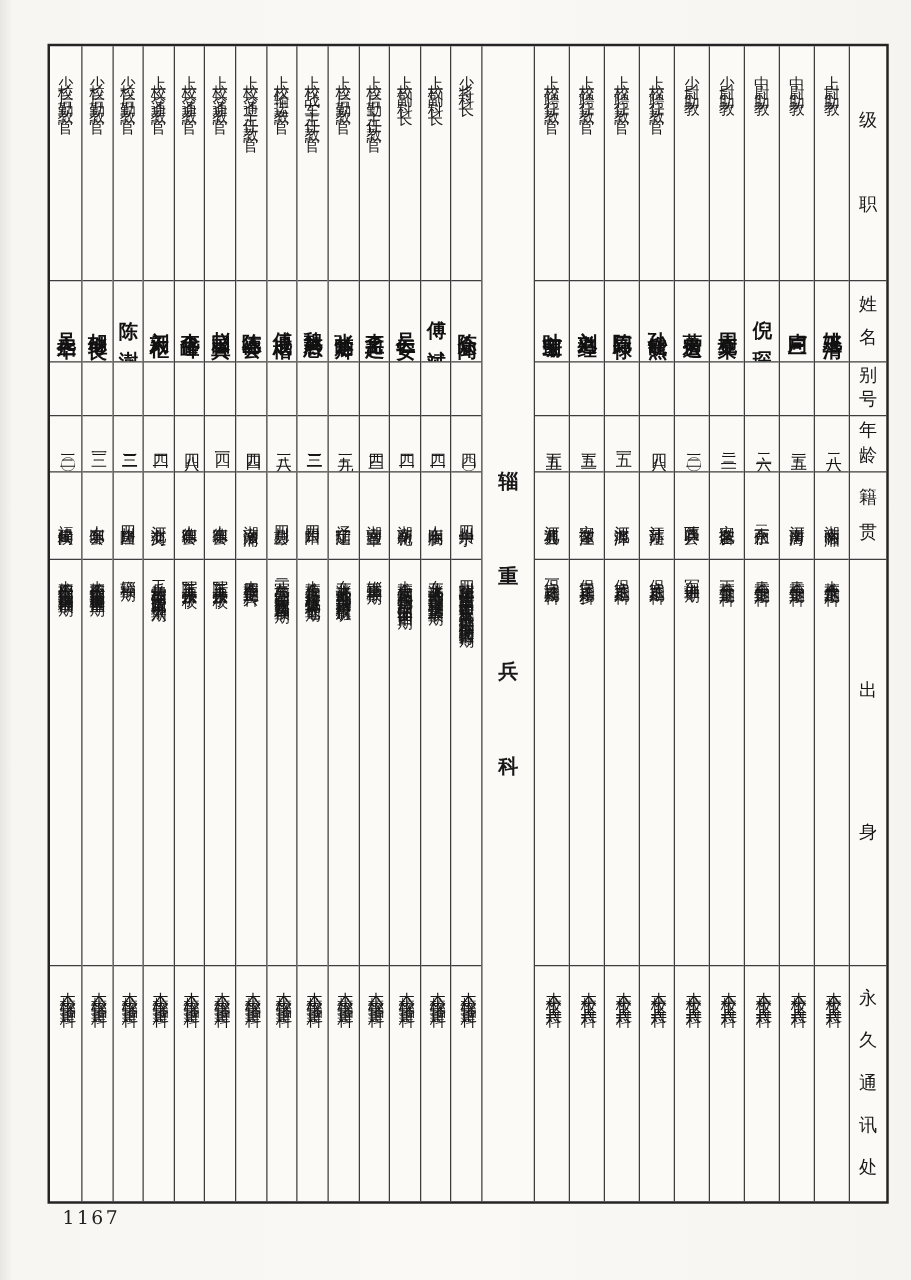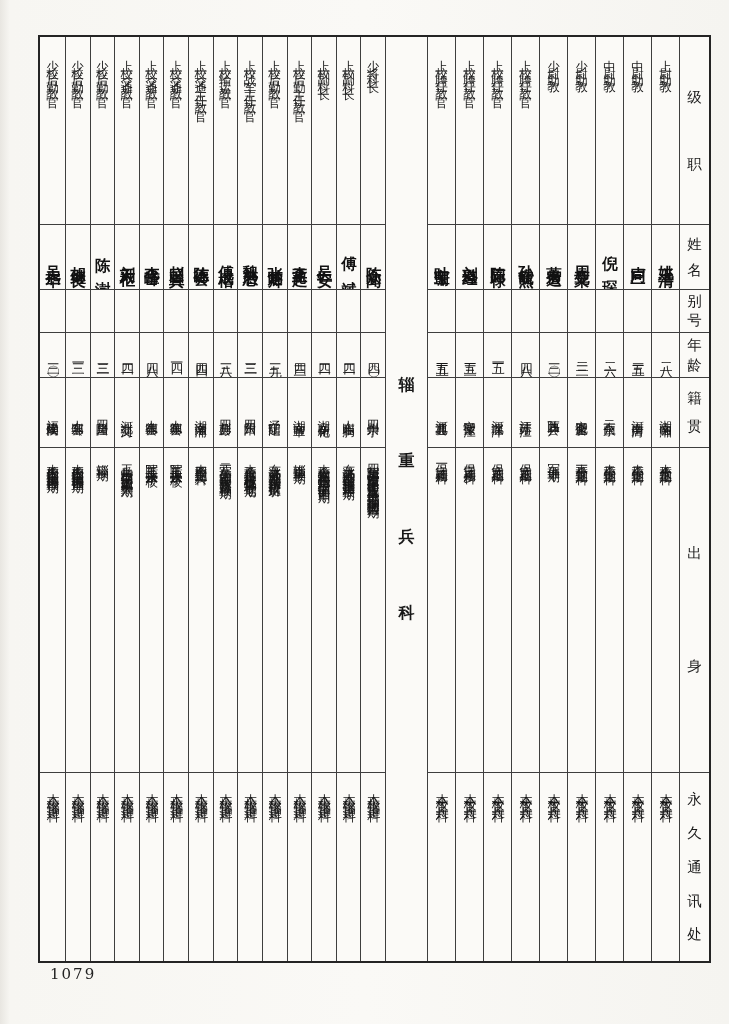--- a/index.html
+++ b/index.html
@@ -655,13 +655,13 @@
       </div>
       <div class="cell r5 top">
         <div class="vtext background">本校十四期辎重科辎校四期</div>
       </div>
       <div class="cell r6 top">
         <div class="vtext address">本校辎重科</div>
       </div>
     </div>
   </div>
 
-<div id="page-number">1079</div>
+<div id="page-number">1167</div>
 
 </body></html>

